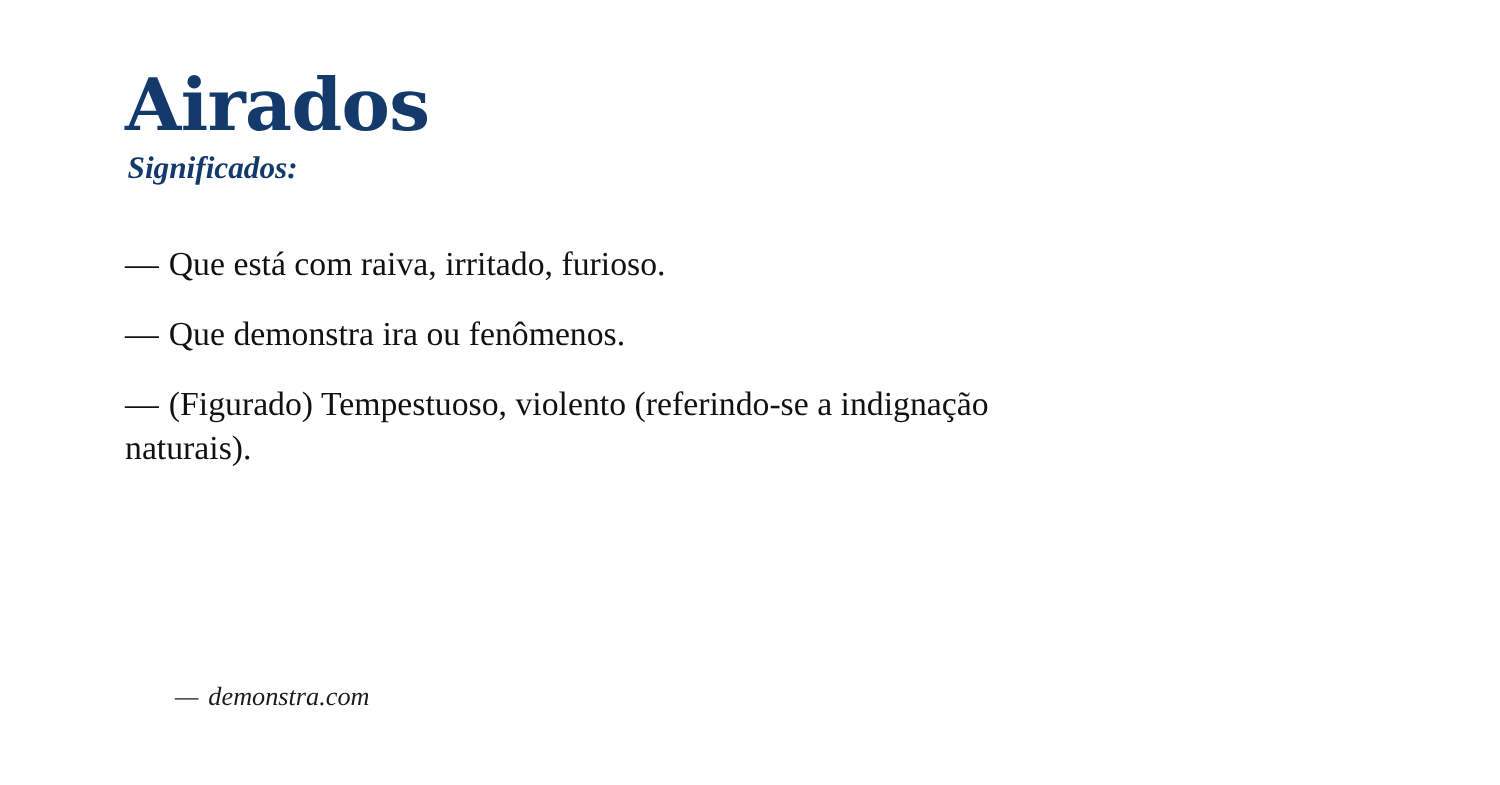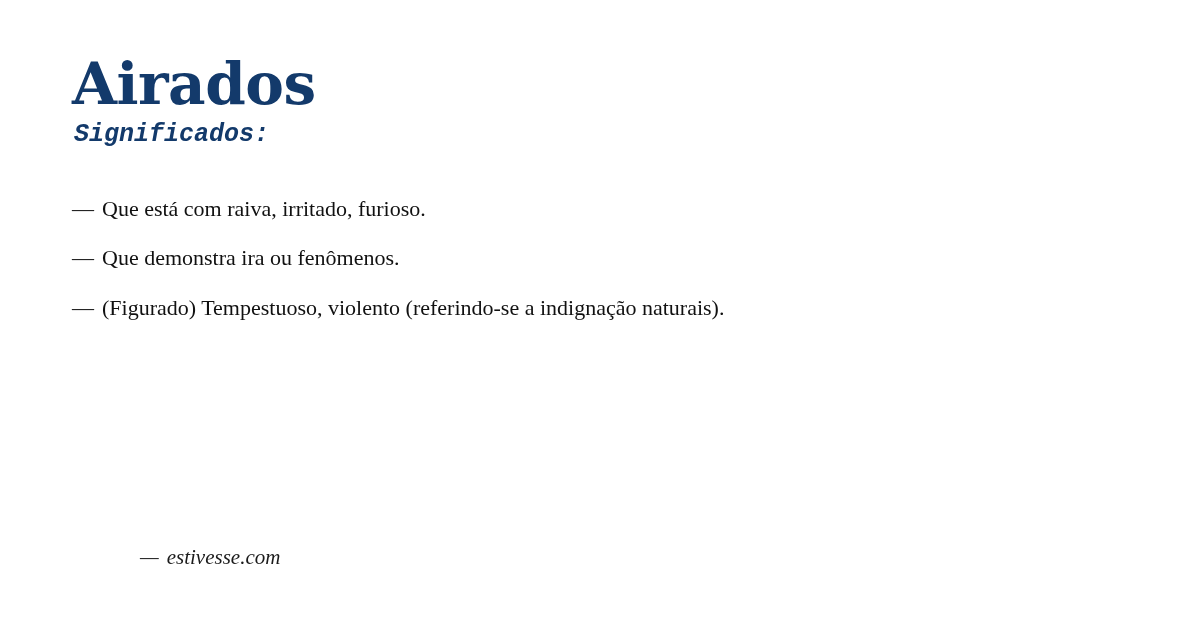--- a/index.html
+++ b/index.html
@@ -11,46 +11,46 @@
     height: 628px;
     background: #ffffff;
     font-family: "Liberation Serif", "DejaVu Serif", serif;
     overflow: hidden;
   }
   .page {
     position: relative;
     width: 1008px;
     height: 628px;
     box-sizing: border-box;
-    padding: 52px 120px 0 72px;
+    padding: 52px 120px 0 100px;
   }
   .word-title {
     font-family: "DejaVu Serif", "Liberation Serif", serif;
     font-size: 58px;
     font-weight: bold;
     color: #133a6b;
     line-height: 1.12;
     letter-spacing: -0.5px;
     margin: 0;
   }
   .subtitle {
-    font-family: Liberation Mono, monospace;
+    font-family: Liberation Serif, serif;
     font-style: italic;
     font-weight: bold;
     font-size: 25px;
     color: #133a6b;
     margin: 4px 0 0 2px;
     line-height: 1.1;
   }
   .definitions {
     margin-top: 46px;
   }
   .definition {
     font-family: "Liberation Serif", "DejaVu Serif", serif;
-    font-size: 22px;
+    font-size: 27px;
     color: #111111;
     line-height: 1.32;
     margin-bottom: 20px;
     max-width: 950px;
   }
   .definition .dash {
     margin-right: 8px;
   }
   .source {
     position: absolute;
@@ -85,16 +85,16 @@
     </div>
 
     <div class="definition">
       <span class="dash">—</span><span>(Figurado) Tempestuoso, violento (referindo-se a indignação naturais).</span>
     </div>
 
 
   </div>
 
   <div class="source">
-    <span class="dash">—</span><span>estivesse.com</span>
+    <span class="dash">—</span><span>demonstra.com</span>
   </div>
 
 </div>
 
 </body></html>

